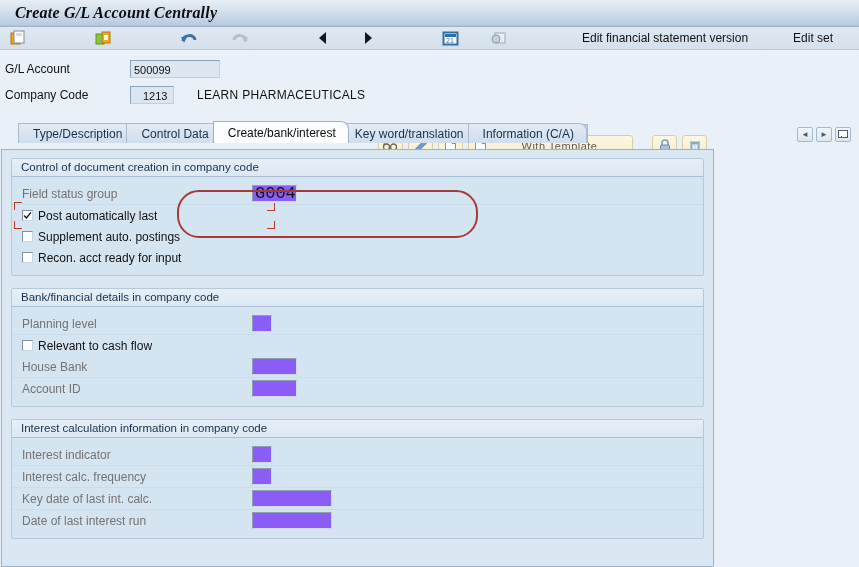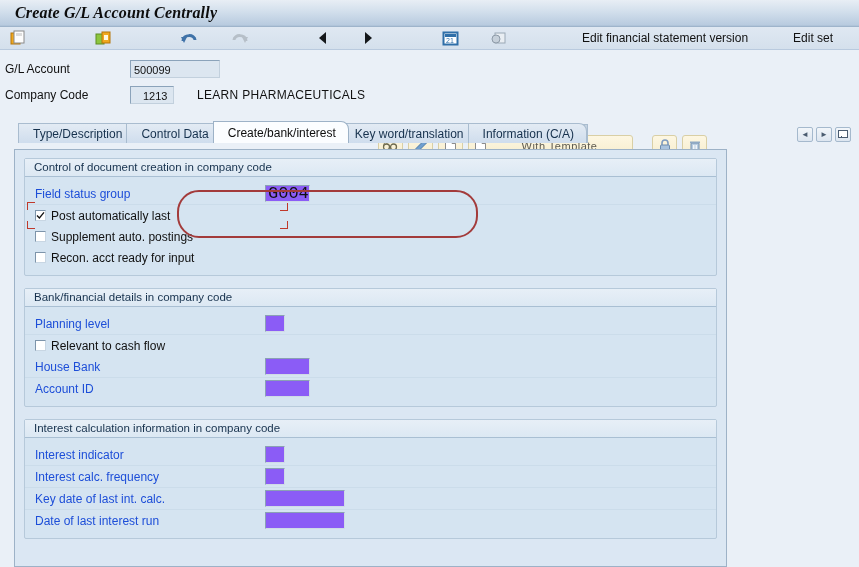--- a/index.html
+++ b/index.html
@@ -187,21 +187,21 @@
     border: 1px solid #a9bccf;
     border-bottom: none;
     align-self: flex-end;
     margin-left: 2px;
     box-sizing: border-box;
   }
 
   
   .panel {
     position: absolute;
-    left: 14px; top: 149px;
+    left: 1px; top: 149px;
     width: 713px; height: 418px;
     background: #dbe7f3;
     border: 1px solid #9db2c7;
     border-top: 1px solid #9db2c7;
     box-sizing: border-box;
     padding: 8px 9px 0 9px;
     overflow: hidden;
   }
 
   .group {
@@ -227,21 +227,21 @@
     display: flex; align-items: center;
     height: 21px;
     border-bottom: 1px solid #cbdcea;
     position: relative;
   }
   .frow.nb { border-bottom: none; }
   .flabel {
     width: 240px;
     padding-left: 10px;
     font-size: 12px;
-    color: #1d4ed8;
+    color: #737373;
     box-sizing: border-box;
   }
   .finput {
     height: 17px;
     background: #8b5cf6;
     border: 1px solid #8aa0b5;
     border-right-color: #cfdbe6;
     border-bottom-color: #cfdbe6;
     box-sizing: border-box;
     font-family: Liberation Mono, monospace;

